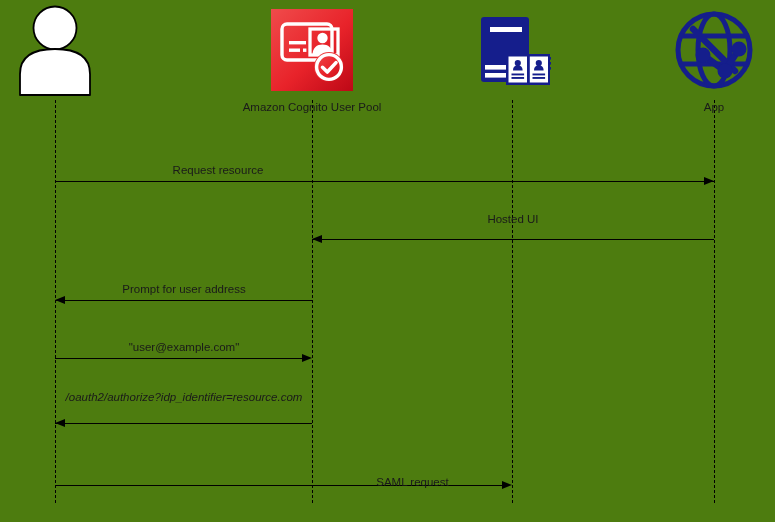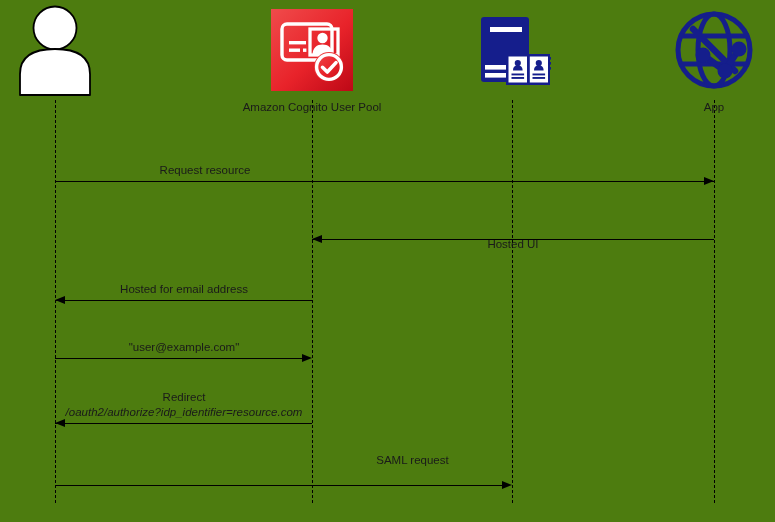--- a/index.html
+++ b/index.html
@@ -173,48 +173,47 @@
           <circle cx="52" cy="62" r="7.5" stroke="none"></circle>
           <circle cx="66" cy="40" r="7.5" stroke="none"></circle>
         </g>
       </svg>
     </div>
     <div class="p-label">App</div>
   </div>
 
   <div class="msg-line" style="left:55px; top:181px; width:659px;"></div>
   <div class="arrow-head right" style="left:704px; top:176.5px;"></div>
-  <div class="msg-label" style="left:55px; top:163px; width:300px;text-align:center;">
+  <div class="msg-label" style="left:68px; top:163px; width:300px;text-align:center;">
     <span class="plain">Request resource</span>
   </div>
 
   <div class="msg-line" style="left:312px; top:239px; width:402px;"></div>
   <div class="arrow-head left" style="left:312px; top:234.5px;"></div>
-  <div class="msg-label" style="left:313px; top:237px; width:400px;">
+  <div class="msg-label" style="left:313px; top:212px; width:400px;">
     <span class="plain">Hosted UI</span>
   </div>
 
   <div class="msg-line" style="left:55px; top:300px; width:257px;"></div>
   <div class="arrow-head left" style="left:55px; top:295.5px;"></div>
   <div class="msg-label" style="left:56px; top:282px; width:256px;">
-    <span class="plain">Hosted for email address</span>
+    <span class="plain">Prompt for user address</span>
   </div>
 
   <div class="msg-line" style="left:55px; top:358px; width:247px;"></div>
   <div class="arrow-head right" style="left:302px; top:353.5px;"></div>
   <div class="msg-label" style="left:56px; top:340px; width:256px;">
     <span class="plain">"user@example.com"</span>
   </div>
 
   <div class="msg-line" style="left:55px; top:423px; width:257px;"></div>
   <div class="arrow-head left" style="left:55px; top:418.5px;"></div>
   <div class="msg-label" style="left:48px; top:390px; width:272px;">
-    <span class="plain">Redirect</span>
     <span class="ital">/oauth2/authorize?idp_identifier=resource.com</span>
   </div>
 
   <div class="msg-line" style="left:55px; top:485px; width:447px;"></div>
   <div class="arrow-head right" style="left:502px; top:480.5px;"></div>
-  <div class="msg-label" style="left:313px; top:453px; width:199px;">
+  <div class="msg-label" style="left:313px; top:475px; width:199px;">
     <span class="plain">SAML request</span>
   </div>
 
 </div>
 
 </body></html>

